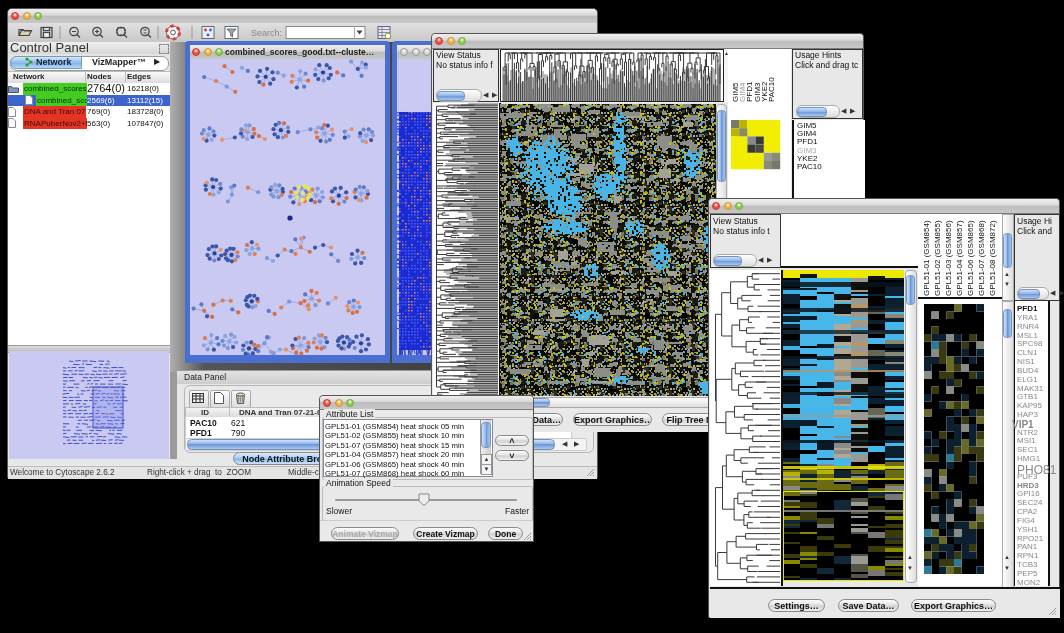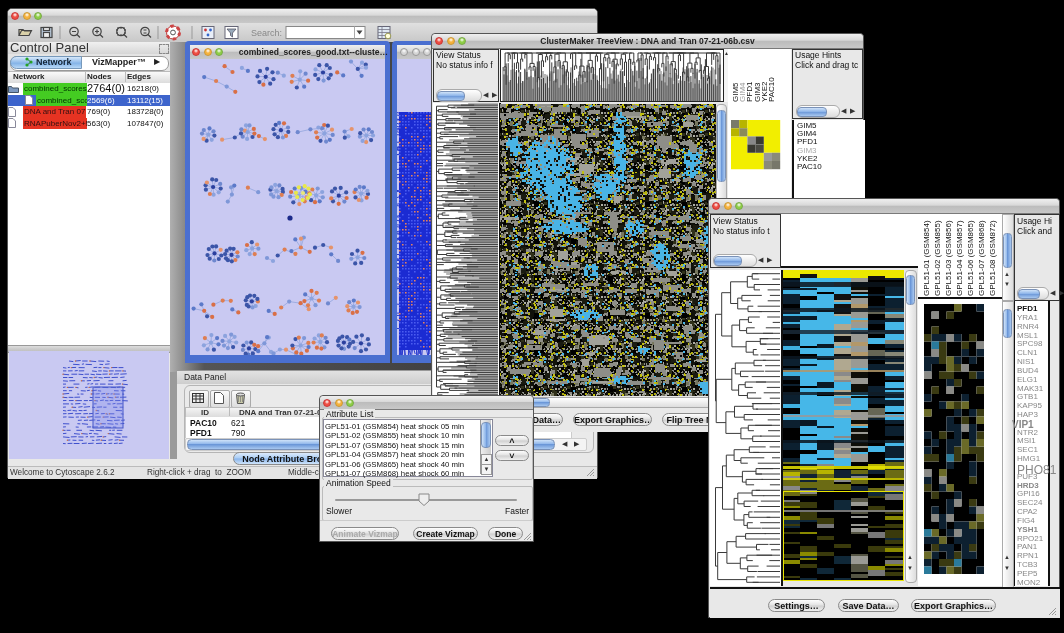--- a/index.html
+++ b/index.html
@@ -212,21 +212,21 @@
         <path fill="#4b5cf0" d="M11 53h1.6v1.6h-1.6zM17 53h1.6v1.6h-1.6zM20 53h1.6v1.6h-1.6zM23 53h1.6v1.6h-1.6zM26 53h1.6v1.6h-1.6zM29 53h1.6v1.6h-1.6zM32 53h1.6v1.6h-1.6zM35 53h1.6v1.6h-1.6zM2 56h1.6v1.6h-1.6zM5 56h1.6v1.6h-1.6zM11 56h1.6v1.6h-1.6zM14 56h1.6v1.6h-1.6zM20 56h1.6v1.6h-1.6zM23 56h1.6v1.6h-1.6zM5 59h1.6v1.6h-1.6zM11 59h1.6v1.6h-1.6zM20 59h1.6v1.6h-1.6zM23 59h1.6v1.6h-1.6zM26 59h1.6v1.6h-1.6zM35 59h1.6v1.6h-1.6zM5 62h1.6v1.6h-1.6zM8 62h1.6v1.6h-1.6zM11 62h1.6v1.6h-1.6zM17 62h1.6v1.6h-1.6zM20 62h1.6v1.6h-1.6zM23 62h1.6v1.6h-1.6zM26 62h1.6v1.6h-1.6zM29 62h1.6v1.6h-1.6zM2 65h1.6v1.6h-1.6zM5 65h1.6v1.6h-1.6zM8 65h1.6v1.6h-1.6zM11 65h1.6v1.6h-1.6zM17 65h1.6v1.6h-1.6zM20 65h1.6v1.6h-1.6zM23 65h1.6v1.6h-1.6zM35 65h1.6v1.6h-1.6zM2 68h1.6v1.6h-1.6zM14 68h1.6v1.6h-1.6zM20 68h1.6v1.6h-1.6zM23 68h1.6v1.6h-1.6zM26 68h1.6v1.6h-1.6zM8 71h1.6v1.6h-1.6zM17 71h1.6v1.6h-1.6zM23 71h1.6v1.6h-1.6zM26 71h1.6v1.6h-1.6zM29 71h1.6v1.6h-1.6zM32 71h1.6v1.6h-1.6zM35 71h1.6v1.6h-1.6zM8 74h1.6v1.6h-1.6zM11 74h1.6v1.6h-1.6zM14 74h1.6v1.6h-1.6zM17 74h1.6v1.6h-1.6zM20 74h1.6v1.6h-1.6zM26 74h1.6v1.6h-1.6zM29 74h1.6v1.6h-1.6zM35 74h1.6v1.6h-1.6zM2 77h1.6v1.6h-1.6zM17 77h1.6v1.6h-1.6zM29 77h1.6v1.6h-1.6zM32 77h1.6v1.6h-1.6zM35 77h1.6v1.6h-1.6zM8 80h1.6v1.6h-1.6zM14 80h1.6v1.6h-1.6zM20 80h1.6v1.6h-1.6zM29 80h1.6v1.6h-1.6zM35 80h1.6v1.6h-1.6zM5 83h1.6v1.6h-1.6zM8 83h1.6v1.6h-1.6zM14 83h1.6v1.6h-1.6zM17 83h1.6v1.6h-1.6zM23 83h1.6v1.6h-1.6zM26 83h1.6v1.6h-1.6zM32 83h1.6v1.6h-1.6zM2 86h1.6v1.6h-1.6zM8 86h1.6v1.6h-1.6zM11 86h1.6v1.6h-1.6zM14 86h1.6v1.6h-1.6zM17 86h1.6v1.6h-1.6zM23 86h1.6v1.6h-1.6zM29 86h1.6v1.6h-1.6zM35 86h1.6v1.6h-1.6zM2 89h1.6v1.6h-1.6zM8 89h1.6v1.6h-1.6zM17 89h1.6v1.6h-1.6zM29 89h1.6v1.6h-1.6zM32 89h1.6v1.6h-1.6zM35 89h1.6v1.6h-1.6zM2 92h1.6v1.6h-1.6zM8 92h1.6v1.6h-1.6zM11 92h1.6v1.6h-1.6zM14 92h1.6v1.6h-1.6zM20 92h1.6v1.6h-1.6zM26 92h1.6v1.6h-1.6zM29 92h1.6v1.6h-1.6zM32 92h1.6v1.6h-1.6zM35 92h1.6v1.6h-1.6zM2 95h1.6v1.6h-1.6zM8 95h1.6v1.6h-1.6zM11 95h1.6v1.6h-1.6zM14 95h1.6v1.6h-1.6zM17 95h1.6v1.6h-1.6zM23 95h1.6v1.6h-1.6zM29 95h1.6v1.6h-1.6zM35 95h1.6v1.6h-1.6zM8 98h1.6v1.6h-1.6zM14 98h1.6v1.6h-1.6zM17 98h1.6v1.6h-1.6zM20 98h1.6v1.6h-1.6zM26 98h1.6v1.6h-1.6zM32 98h1.6v1.6h-1.6zM2 101h1.6v1.6h-1.6zM5 101h1.6v1.6h-1.6zM14 101h1.6v1.6h-1.6zM23 101h1.6v1.6h-1.6zM26 101h1.6v1.6h-1.6zM32 101h1.6v1.6h-1.6zM2 104h1.6v1.6h-1.6zM23 104h1.6v1.6h-1.6zM26 104h1.6v1.6h-1.6zM29 104h1.6v1.6h-1.6zM35 104h1.6v1.6h-1.6zM2 107h1.6v1.6h-1.6zM5 107h1.6v1.6h-1.6zM11 107h1.6v1.6h-1.6zM17 107h1.6v1.6h-1.6zM20 107h1.6v1.6h-1.6zM32 107h1.6v1.6h-1.6zM8 110h1.6v1.6h-1.6zM11 110h1.6v1.6h-1.6zM20 110h1.6v1.6h-1.6zM23 110h1.6v1.6h-1.6zM32 110h1.6v1.6h-1.6zM35 110h1.6v1.6h-1.6zM2 113h1.6v1.6h-1.6zM5 113h1.6v1.6h-1.6zM8 113h1.6v1.6h-1.6zM11 113h1.6v1.6h-1.6zM20 113h1.6v1.6h-1.6zM23 113h1.6v1.6h-1.6zM26 113h1.6v1.6h-1.6zM32 113h1.6v1.6h-1.6zM35 113h1.6v1.6h-1.6zM11 116h1.6v1.6h-1.6zM17 116h1.6v1.6h-1.6zM32 116h1.6v1.6h-1.6zM35 116h1.6v1.6h-1.6zM5 119h1.6v1.6h-1.6zM8 119h1.6v1.6h-1.6zM11 119h1.6v1.6h-1.6zM14 119h1.6v1.6h-1.6zM17 119h1.6v1.6h-1.6zM32 119h1.6v1.6h-1.6zM35 119h1.6v1.6h-1.6zM5 122h1.6v1.6h-1.6zM11 122h1.6v1.6h-1.6zM14 122h1.6v1.6h-1.6zM17 122h1.6v1.6h-1.6zM20 122h1.6v1.6h-1.6zM23 122h1.6v1.6h-1.6zM26 122h1.6v1.6h-1.6zM32 122h1.6v1.6h-1.6zM8 125h1.6v1.6h-1.6zM11 125h1.6v1.6h-1.6zM14 125h1.6v1.6h-1.6zM20 125h1.6v1.6h-1.6zM23 125h1.6v1.6h-1.6zM26 125h1.6v1.6h-1.6zM29 125h1.6v1.6h-1.6zM35 125h1.6v1.6h-1.6zM5 128h1.6v1.6h-1.6zM17 128h1.6v1.6h-1.6zM29 128h1.6v1.6h-1.6zM2 131h1.6v1.6h-1.6zM8 131h1.6v1.6h-1.6zM11 131h1.6v1.6h-1.6zM26 131h1.6v1.6h-1.6zM29 131h1.6v1.6h-1.6zM8 134h1.6v1.6h-1.6zM17 134h1.6v1.6h-1.6zM23 134h1.6v1.6h-1.6zM26 134h1.6v1.6h-1.6zM29 134h1.6v1.6h-1.6zM35 134h1.6v1.6h-1.6zM5 137h1.6v1.6h-1.6zM26 137h1.6v1.6h-1.6zM32 137h1.6v1.6h-1.6zM2 140h1.6v1.6h-1.6zM8 140h1.6v1.6h-1.6zM14 140h1.6v1.6h-1.6zM17 140h1.6v1.6h-1.6zM29 140h1.6v1.6h-1.6zM2 143h1.6v1.6h-1.6zM5 143h1.6v1.6h-1.6zM17 143h1.6v1.6h-1.6zM20 143h1.6v1.6h-1.6zM26 143h1.6v1.6h-1.6zM29 143h1.6v1.6h-1.6zM8 146h1.6v1.6h-1.6zM26 146h1.6v1.6h-1.6zM29 146h1.6v1.6h-1.6zM32 146h1.6v1.6h-1.6zM35 146h1.6v1.6h-1.6zM2 149h1.6v1.6h-1.6zM11 149h1.6v1.6h-1.6zM14 149h1.6v1.6h-1.6zM17 149h1.6v1.6h-1.6zM23 149h1.6v1.6h-1.6zM26 149h1.6v1.6h-1.6zM32 149h1.6v1.6h-1.6zM35 149h1.6v1.6h-1.6zM14 152h1.6v1.6h-1.6zM26 152h1.6v1.6h-1.6zM29 152h1.6v1.6h-1.6zM35 152h1.6v1.6h-1.6zM5 155h1.6v1.6h-1.6zM11 155h1.6v1.6h-1.6zM14 155h1.6v1.6h-1.6zM17 155h1.6v1.6h-1.6zM20 155h1.6v1.6h-1.6zM26 155h1.6v1.6h-1.6zM32 155h1.6v1.6h-1.6zM2 158h1.6v1.6h-1.6zM11 158h1.6v1.6h-1.6zM23 158h1.6v1.6h-1.6zM11 161h1.6v1.6h-1.6zM14 161h1.6v1.6h-1.6zM17 161h1.6v1.6h-1.6zM20 161h1.6v1.6h-1.6zM2 164h1.6v1.6h-1.6zM11 164h1.6v1.6h-1.6zM14 164h1.6v1.6h-1.6zM17 164h1.6v1.6h-1.6zM20 164h1.6v1.6h-1.6zM23 164h1.6v1.6h-1.6zM26 164h1.6v1.6h-1.6zM29 164h1.6v1.6h-1.6zM32 164h1.6v1.6h-1.6zM35 164h1.6v1.6h-1.6zM14 167h1.6v1.6h-1.6zM17 167h1.6v1.6h-1.6zM23 167h1.6v1.6h-1.6zM29 167h1.6v1.6h-1.6zM35 167h1.6v1.6h-1.6zM2 170h1.6v1.6h-1.6zM11 170h1.6v1.6h-1.6zM29 170h1.6v1.6h-1.6zM5 173h1.6v1.6h-1.6zM8 173h1.6v1.6h-1.6zM17 173h1.6v1.6h-1.6zM20 173h1.6v1.6h-1.6zM23 173h1.6v1.6h-1.6zM29 173h1.6v1.6h-1.6zM32 173h1.6v1.6h-1.6zM35 173h1.6v1.6h-1.6zM2 176h1.6v1.6h-1.6zM5 176h1.6v1.6h-1.6zM11 176h1.6v1.6h-1.6zM14 176h1.6v1.6h-1.6zM20 176h1.6v1.6h-1.6zM29 176h1.6v1.6h-1.6zM14 179h1.6v1.6h-1.6zM17 179h1.6v1.6h-1.6zM35 179h1.6v1.6h-1.6zM5 182h1.6v1.6h-1.6zM8 182h1.6v1.6h-1.6zM20 182h1.6v1.6h-1.6zM23 182h1.6v1.6h-1.6zM32 182h1.6v1.6h-1.6zM35 182h1.6v1.6h-1.6zM8 185h1.6v1.6h-1.6zM23 185h1.6v1.6h-1.6zM26 185h1.6v1.6h-1.6zM29 185h1.6v1.6h-1.6zM35 185h1.6v1.6h-1.6zM5 188h1.6v1.6h-1.6zM8 188h1.6v1.6h-1.6zM11 188h1.6v1.6h-1.6zM14 188h1.6v1.6h-1.6zM17 188h1.6v1.6h-1.6zM26 188h1.6v1.6h-1.6zM32 188h1.6v1.6h-1.6zM35 188h1.6v1.6h-1.6zM5 191h1.6v1.6h-1.6zM8 191h1.6v1.6h-1.6zM11 191h1.6v1.6h-1.6zM14 191h1.6v1.6h-1.6zM17 191h1.6v1.6h-1.6zM23 191h1.6v1.6h-1.6zM26 191h1.6v1.6h-1.6zM29 191h1.6v1.6h-1.6zM35 191h1.6v1.6h-1.6zM2 194h1.6v1.6h-1.6zM8 194h1.6v1.6h-1.6zM11 194h1.6v1.6h-1.6zM14 194h1.6v1.6h-1.6zM17 194h1.6v1.6h-1.6zM23 194h1.6v1.6h-1.6zM29 194h1.6v1.6h-1.6zM35 194h1.6v1.6h-1.6zM2 197h1.6v1.6h-1.6zM5 197h1.6v1.6h-1.6zM8 197h1.6v1.6h-1.6zM11 197h1.6v1.6h-1.6zM14 197h1.6v1.6h-1.6zM17 197h1.6v1.6h-1.6zM23 197h1.6v1.6h-1.6zM26 197h1.6v1.6h-1.6zM29 197h1.6v1.6h-1.6zM35 197h1.6v1.6h-1.6zM2 200h1.6v1.6h-1.6zM8 200h1.6v1.6h-1.6zM11 200h1.6v1.6h-1.6zM20 200h1.6v1.6h-1.6zM23 200h1.6v1.6h-1.6zM26 200h1.6v1.6h-1.6zM32 200h1.6v1.6h-1.6zM5 203h1.6v1.6h-1.6zM20 203h1.6v1.6h-1.6zM23 203h1.6v1.6h-1.6zM35 203h1.6v1.6h-1.6zM8 206h1.6v1.6h-1.6zM14 206h1.6v1.6h-1.6zM17 206h1.6v1.6h-1.6zM23 206h1.6v1.6h-1.6zM29 206h1.6v1.6h-1.6zM5 209h1.6v1.6h-1.6zM8 209h1.6v1.6h-1.6zM11 209h1.6v1.6h-1.6zM14 209h1.6v1.6h-1.6zM17 209h1.6v1.6h-1.6zM20 209h1.6v1.6h-1.6zM23 209h1.6v1.6h-1.6zM29 209h1.6v1.6h-1.6zM32 209h1.6v1.6h-1.6zM35 209h1.6v1.6h-1.6zM2 212h1.6v1.6h-1.6zM11 212h1.6v1.6h-1.6zM17 212h1.6v1.6h-1.6zM23 212h1.6v1.6h-1.6zM32 212h1.6v1.6h-1.6zM35 212h1.6v1.6h-1.6zM2 215h1.6v1.6h-1.6zM11 215h1.6v1.6h-1.6zM26 215h1.6v1.6h-1.6zM32 215h1.6v1.6h-1.6zM35 215h1.6v1.6h-1.6zM2 218h1.6v1.6h-1.6zM5 218h1.6v1.6h-1.6zM8 218h1.6v1.6h-1.6zM11 218h1.6v1.6h-1.6zM14 218h1.6v1.6h-1.6zM29 218h1.6v1.6h-1.6zM5 221h1.6v1.6h-1.6zM8 221h1.6v1.6h-1.6zM11 221h1.6v1.6h-1.6zM14 221h1.6v1.6h-1.6zM26 221h1.6v1.6h-1.6zM5 224h1.6v1.6h-1.6zM11 224h1.6v1.6h-1.6zM17 224h1.6v1.6h-1.6zM26 224h1.6v1.6h-1.6zM29 224h1.6v1.6h-1.6zM32 224h1.6v1.6h-1.6zM5 227h1.6v1.6h-1.6zM8 227h1.6v1.6h-1.6zM14 227h1.6v1.6h-1.6zM17 227h1.6v1.6h-1.6zM20 227h1.6v1.6h-1.6zM23 227h1.6v1.6h-1.6zM29 227h1.6v1.6h-1.6zM32 227h1.6v1.6h-1.6zM5 230h1.6v1.6h-1.6zM8 230h1.6v1.6h-1.6zM11 230h1.6v1.6h-1.6zM14 230h1.6v1.6h-1.6zM17 230h1.6v1.6h-1.6zM23 230h1.6v1.6h-1.6zM29 230h1.6v1.6h-1.6zM35 230h1.6v1.6h-1.6zM5 233h1.6v1.6h-1.6zM11 233h1.6v1.6h-1.6zM20 233h1.6v1.6h-1.6zM26 233h1.6v1.6h-1.6zM29 233h1.6v1.6h-1.6zM32 233h1.6v1.6h-1.6zM2 236h1.6v1.6h-1.6zM8 236h1.6v1.6h-1.6zM11 236h1.6v1.6h-1.6zM17 236h1.6v1.6h-1.6zM20 236h1.6v1.6h-1.6zM29 236h1.6v1.6h-1.6zM5 239h1.6v1.6h-1.6zM8 239h1.6v1.6h-1.6zM20 239h1.6v1.6h-1.6zM23 239h1.6v1.6h-1.6zM26 239h1.6v1.6h-1.6zM29 239h1.6v1.6h-1.6zM32 239h1.6v1.6h-1.6zM2 242h1.6v1.6h-1.6zM5 242h1.6v1.6h-1.6zM8 242h1.6v1.6h-1.6zM17 242h1.6v1.6h-1.6zM35 242h1.6v1.6h-1.6zM2 245h1.6v1.6h-1.6zM5 245h1.6v1.6h-1.6zM8 245h1.6v1.6h-1.6zM17 245h1.6v1.6h-1.6zM23 245h1.6v1.6h-1.6zM26 245h1.6v1.6h-1.6zM29 245h1.6v1.6h-1.6zM32 245h1.6v1.6h-1.6zM2 248h1.6v1.6h-1.6zM14 248h1.6v1.6h-1.6zM20 248h1.6v1.6h-1.6zM23 248h1.6v1.6h-1.6zM32 248h1.6v1.6h-1.6zM8 251h1.6v1.6h-1.6zM20 251h1.6v1.6h-1.6zM29 251h1.6v1.6h-1.6zM35 251h1.6v1.6h-1.6zM5 254h1.6v1.6h-1.6zM11 254h1.6v1.6h-1.6zM20 254h1.6v1.6h-1.6zM26 254h1.6v1.6h-1.6zM29 254h1.6v1.6h-1.6zM32 254h1.6v1.6h-1.6zM2 257h1.6v1.6h-1.6zM5 257h1.6v1.6h-1.6zM11 257h1.6v1.6h-1.6zM14 257h1.6v1.6h-1.6zM17 257h1.6v1.6h-1.6zM29 257h1.6v1.6h-1.6zM32 257h1.6v1.6h-1.6zM35 257h1.6v1.6h-1.6zM5 260h1.6v1.6h-1.6zM8 260h1.6v1.6h-1.6zM11 260h1.6v1.6h-1.6zM14 260h1.6v1.6h-1.6zM17 260h1.6v1.6h-1.6zM20 260h1.6v1.6h-1.6zM23 260h1.6v1.6h-1.6zM26 260h1.6v1.6h-1.6zM29 260h1.6v1.6h-1.6zM32 260h1.6v1.6h-1.6zM35 260h1.6v1.6h-1.6zM2 263h1.6v1.6h-1.6zM5 263h1.6v1.6h-1.6zM8 263h1.6v1.6h-1.6zM14 263h1.6v1.6h-1.6zM17 263h1.6v1.6h-1.6zM20 263h1.6v1.6h-1.6zM29 263h1.6v1.6h-1.6zM8 266h1.6v1.6h-1.6zM11 266h1.6v1.6h-1.6zM17 266h1.6v1.6h-1.6zM23 266h1.6v1.6h-1.6zM32 266h1.6v1.6h-1.6zM2 269h1.6v1.6h-1.6zM5 269h1.6v1.6h-1.6zM8 269h1.6v1.6h-1.6zM14 269h1.6v1.6h-1.6zM17 269h1.6v1.6h-1.6zM20 269h1.6v1.6h-1.6zM23 269h1.6v1.6h-1.6zM26 269h1.6v1.6h-1.6zM29 269h1.6v1.6h-1.6zM32 269h1.6v1.6h-1.6zM35 269h1.6v1.6h-1.6zM2 272h1.6v1.6h-1.6zM5 272h1.6v1.6h-1.6zM8 272h1.6v1.6h-1.6zM11 272h1.6v1.6h-1.6zM14 272h1.6v1.6h-1.6zM17 272h1.6v1.6h-1.6zM20 272h1.6v1.6h-1.6zM29 272h1.6v1.6h-1.6zM2 275h1.6v1.6h-1.6zM5 275h1.6v1.6h-1.6zM8 275h1.6v1.6h-1.6zM11 275h1.6v1.6h-1.6zM14 275h1.6v1.6h-1.6zM17 275h1.6v1.6h-1.6zM20 275h1.6v1.6h-1.6zM29 275h1.6v1.6h-1.6zM35 275h1.6v1.6h-1.6zM5 278h1.6v1.6h-1.6zM11 278h1.6v1.6h-1.6zM17 278h1.6v1.6h-1.6zM20 278h1.6v1.6h-1.6zM23 278h1.6v1.6h-1.6zM32 278h1.6v1.6h-1.6zM35 278h1.6v1.6h-1.6zM2 281h1.6v1.6h-1.6zM5 281h1.6v1.6h-1.6zM8 281h1.6v1.6h-1.6zM11 281h1.6v1.6h-1.6zM14 281h1.6v1.6h-1.6zM17 281h1.6v1.6h-1.6zM29 281h1.6v1.6h-1.6zM32 281h1.6v1.6h-1.6zM35 281h1.6v1.6h-1.6zM2 284h1.6v1.6h-1.6zM5 284h1.6v1.6h-1.6zM8 284h1.6v1.6h-1.6zM14 284h1.6v1.6h-1.6zM17 284h1.6v1.6h-1.6zM20 284h1.6v1.6h-1.6zM26 284h1.6v1.6h-1.6zM29 284h1.6v1.6h-1.6zM35 284h1.6v1.6h-1.6zM2 287h1.6v1.6h-1.6zM8 287h1.6v1.6h-1.6zM23 287h1.6v1.6h-1.6zM29 287h1.6v1.6h-1.6zM35 287h1.6v1.6h-1.6z"></path>
         <path fill="#e8825c" d="M14 53h1.6v1.6h-1.6zM8 56h1.6v1.6h-1.6zM29 56h1.6v1.6h-1.6zM32 56h1.6v1.6h-1.6zM35 56h1.6v1.6h-1.6zM14 59h1.6v1.6h-1.6zM17 59h1.6v1.6h-1.6zM29 59h1.6v1.6h-1.6zM32 59h1.6v1.6h-1.6zM2 62h1.6v1.6h-1.6zM32 62h1.6v1.6h-1.6zM29 65h1.6v1.6h-1.6zM8 68h1.6v1.6h-1.6zM32 68h1.6v1.6h-1.6zM14 77h1.6v1.6h-1.6zM20 77h1.6v1.6h-1.6zM26 77h1.6v1.6h-1.6zM5 80h1.6v1.6h-1.6zM17 80h1.6v1.6h-1.6zM23 80h1.6v1.6h-1.6zM2 83h1.6v1.6h-1.6zM11 83h1.6v1.6h-1.6zM20 83h1.6v1.6h-1.6zM5 86h1.6v1.6h-1.6zM20 86h1.6v1.6h-1.6zM26 86h1.6v1.6h-1.6zM32 86h1.6v1.6h-1.6zM23 89h1.6v1.6h-1.6zM26 89h1.6v1.6h-1.6zM23 92h1.6v1.6h-1.6zM20 95h1.6v1.6h-1.6zM5 98h1.6v1.6h-1.6zM35 98h1.6v1.6h-1.6zM11 101h1.6v1.6h-1.6zM29 101h1.6v1.6h-1.6zM5 104h1.6v1.6h-1.6zM8 104h1.6v1.6h-1.6zM17 104h1.6v1.6h-1.6zM20 104h1.6v1.6h-1.6zM8 107h1.6v1.6h-1.6zM23 107h1.6v1.6h-1.6zM17 113h1.6v1.6h-1.6zM29 113h1.6v1.6h-1.6zM5 116h1.6v1.6h-1.6zM14 116h1.6v1.6h-1.6zM20 116h1.6v1.6h-1.6zM29 116h1.6v1.6h-1.6zM26 119h1.6v1.6h-1.6zM29 119h1.6v1.6h-1.6zM2 122h1.6v1.6h-1.6zM8 122h1.6v1.6h-1.6zM29 122h1.6v1.6h-1.6zM35 122h1.6v1.6h-1.6zM5 125h1.6v1.6h-1.6zM11 128h1.6v1.6h-1.6zM20 128h1.6v1.6h-1.6zM26 128h1.6v1.6h-1.6zM17 131h1.6v1.6h-1.6zM23 131h1.6v1.6h-1.6zM32 131h1.6v1.6h-1.6zM2 134h1.6v1.6h-1.6zM32 134h1.6v1.6h-1.6zM14 137h1.6v1.6h-1.6zM17 137h1.6v1.6h-1.6zM23 137h1.6v1.6h-1.6zM35 137h1.6v1.6h-1.6zM20 140h1.6v1.6h-1.6zM23 140h1.6v1.6h-1.6zM8 143h1.6v1.6h-1.6zM14 143h1.6v1.6h-1.6zM32 143h1.6v1.6h-1.6zM11 146h1.6v1.6h-1.6zM17 146h1.6v1.6h-1.6zM29 149h1.6v1.6h-1.6zM2 152h1.6v1.6h-1.6zM17 152h1.6v1.6h-1.6zM20 152h1.6v1.6h-1.6zM29 155h1.6v1.6h-1.6zM20 158h1.6v1.6h-1.6zM32 158h1.6v1.6h-1.6zM5 161h1.6v1.6h-1.6zM26 161h1.6v1.6h-1.6zM29 161h1.6v1.6h-1.6zM32 161h1.6v1.6h-1.6zM8 164h1.6v1.6h-1.6zM8 167h1.6v1.6h-1.6zM20 167h1.6v1.6h-1.6zM5 170h1.6v1.6h-1.6zM8 170h1.6v1.6h-1.6zM20 170h1.6v1.6h-1.6zM11 173h1.6v1.6h-1.6zM17 176h1.6v1.6h-1.6zM23 176h1.6v1.6h-1.6zM35 176h1.6v1.6h-1.6zM2 182h1.6v1.6h-1.6zM29 182h1.6v1.6h-1.6zM5 185h1.6v1.6h-1.6zM14 185h1.6v1.6h-1.6zM32 185h1.6v1.6h-1.6zM2 191h1.6v1.6h-1.6zM20 194h1.6v1.6h-1.6zM5 200h1.6v1.6h-1.6zM14 200h1.6v1.6h-1.6zM29 200h1.6v1.6h-1.6zM8 203h1.6v1.6h-1.6zM32 203h1.6v1.6h-1.6zM5 206h1.6v1.6h-1.6zM32 206h1.6v1.6h-1.6zM35 206h1.6v1.6h-1.6zM26 209h1.6v1.6h-1.6zM20 218h1.6v1.6h-1.6zM23 218h1.6v1.6h-1.6zM26 218h1.6v1.6h-1.6zM17 221h1.6v1.6h-1.6zM2 224h1.6v1.6h-1.6zM14 224h1.6v1.6h-1.6zM23 224h1.6v1.6h-1.6zM11 227h1.6v1.6h-1.6zM26 227h1.6v1.6h-1.6zM35 227h1.6v1.6h-1.6zM26 230h1.6v1.6h-1.6zM32 230h1.6v1.6h-1.6zM2 233h1.6v1.6h-1.6zM8 233h1.6v1.6h-1.6zM17 233h1.6v1.6h-1.6zM35 233h1.6v1.6h-1.6zM14 236h1.6v1.6h-1.6zM35 236h1.6v1.6h-1.6zM11 239h1.6v1.6h-1.6zM17 239h1.6v1.6h-1.6zM11 242h1.6v1.6h-1.6zM14 242h1.6v1.6h-1.6zM32 242h1.6v1.6h-1.6zM11 245h1.6v1.6h-1.6zM14 245h1.6v1.6h-1.6zM11 248h1.6v1.6h-1.6zM29 248h1.6v1.6h-1.6zM11 251h1.6v1.6h-1.6zM14 251h1.6v1.6h-1.6zM32 251h1.6v1.6h-1.6zM2 254h1.6v1.6h-1.6zM23 254h1.6v1.6h-1.6zM35 254h1.6v1.6h-1.6zM8 257h1.6v1.6h-1.6zM23 257h1.6v1.6h-1.6zM26 257h1.6v1.6h-1.6zM2 260h1.6v1.6h-1.6zM26 263h1.6v1.6h-1.6zM35 263h1.6v1.6h-1.6zM29 266h1.6v1.6h-1.6zM32 272h1.6v1.6h-1.6zM35 272h1.6v1.6h-1.6zM23 281h1.6v1.6h-1.6zM26 287h1.6v1.6h-1.6zM32 287h1.6v1.6h-1.6z"></path>
         <path stroke="#2d3ed0" stroke-width="1" fill="none" d="M2 256.4l-4.2 0.2M2 69.2l-3.2 1.2M2 137.9l-4.5 1.5M2 224.9l-3.6 0.1M2 168.0l-5.4 -0.7M2 118.6l-6.8 0.3M2 184.1l-5.8 0.8M2 95.6l-6.1 -0.1M2 88.8l-4.3 1.5M2 254.1l-6.6 0.0M2 204.4l-4.6 0.7M2 180.5l-4.4 1.4M2 172.2l-3.2 0.9M2 75.8l-4.1 -0.1M2 103.4l-4.8 -0.2M2 179.2l-5.6 0.6M2 65.0l-3.9 -1.2M2 132.2l-4.8 1.1M2 56.4l-6.2 -1.0M2 229.3l-6.4 1.5M2 190.0l-3.2 -0.6M2 156.7l-5.7 1.4M2 261.6l-3.3 -1.1M2 208.1l-3.8 0.3M2 174.2l-5.2 -0.5M2 269.6l-4.2 -0.4M2 91.5l-4.2 -1.1M2 205.2l-3.1 -0.8M2 245.3l-6.4 -0.5M2 227.9l-6.2 0.5M2 200.8l-6.0 -0.5M2 131.8l-4.0 -0.8M2 175.2l-5.2 -0.9M2 73.3l-3.1 -0.9M2 90.2l-5.5 0.9M2 180.2l-5.6 -0.2M2 70.7l-6.0 0.8M2 88.1l-4.2 0.5M2 221.0l-3.7 -0.3M2 144.8l-5.2 1.0M2 87.8l-4.5 1.3M2 95.2l-3.7 0.9M2 201.5l-4.9 -0.1M2 67.8l-5.6 -0.7M2 158.0l-6.7 -0.0M2 146.9l-4.4 -0.6M2 200.1l-5.9 -1.2M2 54.0l-4.6 -1.0M2 195.5l-3.6 0.0M2 166.0l-6.9 -0.5M2 115.4l-4.4 0.5M2 110.2l-4.0 0.6M2 179.0l-3.3 1.0M2 83.2l-4.2 0.1M2 161.7l-6.1 -1.1M2 208.8l-3.7 -1.2M2 219.3l-6.1 -1.2M2 60.9l-3.8 0.2M2 60.5l-6.8 -1.4M2 229.6l-6.2 -0.3M32.2 291l-1.0 6.1M23.3 291l1.1 6.2M31.1 291l1.1 4.0M3.2 291l-1.0 6.0M21.2 291l-0.0 4.9M2.9 291l1.3 5.3M23.7 291l-0.0 6.5M19.5 291l0.1 6.2M7.5 291l1.0 5.5M14.3 291l-1.1 5.1M12.9 291l-1.5 6.3M29.7 291l1.2 6.1M17.0 291l1.2 4.0M11.5 291l-0.1 5.7M5.7 291l-1.3 6.7M2.5 291l0.7 4.9M37.5 291l1.1 4.9M22.2 291l0.6 4.0M2.7 291l1.5 5.2M31.6 291l0.1 3.3M5.8 291l-0.8 6.9M32.2 291l-0.6 4.8M37.8 291l0.0 4.3M21.6 291l-1.0 5.3M4.7 291l0.1 3.4M3.5 291l0.8 5.0M7.9 291l-0.3 6.6M15.4 291l-0.7 4.9M35.1 291l0.3 4.9M25.2 291l-0.4 6.7"></path>
       </svg>
     </div>
     <div style="position:absolute;left:185px;top:41px;width:205px;height:322px;background:#4a6fd0;border-radius:4px 4px 0 0">
       <div style="position:absolute;left:5px;top:4px;width:195px;height:14px;background:linear-gradient(180deg,#efefef 0%,#d8d8d8 45%,#bcbcbc 50%,#c8c8c8 100%);border-bottom:1px solid #888"></div>
       <div style="position:absolute;left:7.0px;top:7px;width:8px;height:8px;border-radius:50%;background:radial-gradient(circle at 50% 30%,#fff 0%,#ee4f43 45%,#ee4f43 100%);border:0.5px solid #c33;box-sizing:border-box"></div>
       <div style="position:absolute;left:18.5px;top:7px;width:8px;height:8px;border-radius:50%;background:radial-gradient(circle at 50% 30%,#fff 0%,#f6b23c 45%,#f6b23c 100%);border:0.5px solid #c93;box-sizing:border-box"></div>
       <div style="position:absolute;left:30.0px;top:7px;width:8px;height:8px;border-radius:50%;background:radial-gradient(circle at 50% 30%,#fff 0%,#8ece46 45%,#8ece46 100%);border:0.5px solid #7a4;box-sizing:border-box"></div>
-      <div style="position:absolute;left:48px;top:4px;width:155px;height:14px;font-size:8.5px;font-weight:bold;color:#222;line-height:14px;text-align:right;white-space:nowrap;overflow:hidden">combined_scores_good.txt--cluste…</div>
+      <div style="position:absolute;left:40px;top:4px;width:155px;height:14px;font-size:8.5px;font-weight:bold;color:#222;line-height:14px;text-align:left;white-space:nowrap;overflow:hidden">combined_scores_good.txt--cluste…</div>
       <div style="position:absolute;left:5px;top:18px;width:195px;height:296px;background:#c9c9f2"></div>
       <svg width="195" height="296" style="position:absolute;left:5px;top:18px">
         <path stroke="#93a6dd" stroke-width="0.8" fill="none" d="M14.2 18.1L26.1 22.0M26.1 22.0L36.7 27.6M36.7 27.6L45.3 32.8M34.6 7.2L42.5 13.0M51.85593752164877 8.942743857584645L57.85593752164877 11.942743857584645M75.7 17.8L83.5 20.2M75.7 17.8L80.2 24.7M75.7 17.8L73.4 25.7M75.7 17.8L69.4 23.1M75.7 17.8L67.5 17.4M75.7 17.8L70.0 11.9M75.7 17.8L77.1 9.8M75.7 17.8L82.5 13.3M87.83200407067642 13.730432612820545L93.83200407067642 16.730432612820543M109.8 20.7L118.1 21.7M109.8 20.7L114.2 27.7M109.8 20.7L106.8 28.5M109.8 20.7L101.7 22.8M109.8 20.7L102.4 16.8M109.8 20.7L110.2 12.3M109.8 20.7L115.6 14.7M133.0 13.5L140.8 15.8M133.0 13.5L138.7 19.3M133.0 13.5L133.6 21.6M133.0 13.5L128.3 20.1M133.0 13.5L125.2 15.9M133.0 13.5L125.5 10.4M133.0 13.5L129.3 6.2M133.0 13.5L136.7 6.2M133.0 13.5L139.8 9.0M147.17138719831053 13.379311420869307L153.17138719831053 16.379311420869307M167.8 9.9L161.0 2.6M167.8 9.9L171.6 16.8M167.8 9.9L172.0 3.7M167.8 9.9L175.8 5.6M167.8 9.9L176.0 8.7M18.2 75.6L24.4 76.6M18.2 75.6L21.7 80.8M18.2 75.6L16.6 81.7M18.2 75.6L13.6 79.9M18.2 75.6L12.0 74.6M18.2 75.6L13.8 71.1M18.2 75.6L19.5 69.4M18.2 75.6L23.5 72.3M32.1 80.7L44.8 78.5M44.8 78.5L54.9 71.6M57.7 73.0L64.4 74.6M57.7 73.0L62.5 78.0M57.7 73.0L57.1 79.9M57.7 73.0L52.7 77.7M57.7 73.0L51.0 74.4M57.7 73.0L51.4 70.3M57.7 73.0L56.0 66.4M57.7 73.0L59.5 66.4M57.7 73.0L63.8 69.9M68.90224958518384 77.13183420323114L74.90224958518384 80.13183420323114M90.9 71.2L98.3 72.9M90.9 71.2L96.0 76.9M90.9 71.2L92.9 78.5M90.9 71.2L87.9 78.2M90.9 71.2L84.6 75.3M90.9 71.2L83.5 70.2M90.9 71.2L85.7 65.8M90.9 71.2L89.1 63.9M90.9 71.2L94.0 64.3M90.9 71.2L98.0 68.5M107.7 73.2L120.4 70.3M120.4 70.3L132.1 69.2M134.4 74.4L142.7 75.9M134.4 74.4L139.8 80.8M134.4 74.4L136.1 82.6M134.4 74.4L130.5 81.8M134.4 74.4L127.2 78.6M134.4 74.4L126.1 73.3M134.4 74.4L128.4 68.5M134.4 74.4L134.2 66.0M134.4 74.4L137.9 66.7M134.4 74.4L142.0 70.7M154.6 72.5L161.7 70.0M154.6 72.5L158.4 77.3M154.6 72.5L154.8 78.7M176.4 76.5L183.0 76.5M176.4 76.5L181.1 81.1M176.4 76.5L176.1 83.1M176.4 76.5L172.6 81.9M176.4 76.5L169.9 77.7M176.4 76.5L170.2 74.2M176.4 76.5L173.6 70.5M176.4 76.5L178.7 70.3M176.4 76.5L182.0 73.0M23.1 128.0L30.7 129.6M23.1 128.0L28.7 133.3M23.1 128.0L23.6 135.7M23.1 128.0L19.9 135.0M23.1 128.0L15.9 130.7M23.1 128.0L15.6 126.3M23.1 128.0L16.9 123.5M23.1 128.0L22.2 120.4M23.1 128.0L26.2 121.0M23.1 128.0L30.2 124.9M41.9 135.6L41.1 128.3M41.9 135.6L44.3 126.6M41.9 135.6L37.8 142.6M57.9 128.7L68.2 133.2M86.6 132.1L92.9 132.9M86.6 132.1L91.7 135.9M86.6 132.1L88.5 138.2M86.6 132.1L83.5 137.7M86.6 132.1L81.1 135.4M86.6 132.1L80.4 130.7M86.6 132.1L81.4 128.3M86.6 132.1L85.2 125.9M86.6 132.1L89.4 126.4M86.6 132.1L92.6 129.9M108.5 136.8L116.6 138.4M108.5 136.8L114.7 142.3M108.5 136.8L109.3 145.1M108.5 136.8L103.3 143.3M108.5 136.8L100.2 137.7M108.5 136.8L101.1 133.0M108.5 136.8L104.7 129.5M108.5 136.8L111.5 129.1M108.5 136.8L115.6 132.7M126.1 136.3L132.8 138.3M126.1 136.3L129.7 142.3M126.1 136.3L125.0 143.2M126.1 136.3L121.1 141.2M126.1 136.3L119.4 134.4M126.1 136.3L122.3 130.5M126.1 136.3L127.7 129.5M126.1 136.3L132.2 133.0M148.8 136.7L156.6 139.0M148.8 136.7L154.4 142.6M148.8 136.7L148.7 144.8M148.8 136.7L143.0 142.3M148.8 136.7L141.2 139.4M148.8 136.7L142.0 132.4M148.8 136.7L145.0 129.6M148.8 136.7L150.7 128.9M148.8 136.7L156.2 133.4M171.2 134.6L178.0 135.0M171.2 134.6L176.6 138.7M171.2 134.6L171.5 141.4M171.2 134.6L168.8 141.0M171.2 134.6L165.5 138.4M171.2 134.6L164.5 133.1M171.2 134.6L165.7 130.5M171.2 134.6L169.7 127.9M171.2 134.6L173.9 128.3M171.2 134.6L177.4 131.8M24.5 194.4L31.3 196.5M24.5 194.4L28.8 200.0M24.5 194.4L24.3 201.5M24.5 194.4L19.7 199.7M24.5 194.4L17.5 196.1M24.5 194.4L18.8 190.1M24.5 194.4L22.4 187.5M24.5 194.4L26.1 187.4M24.5 194.4L30.7 190.8M41.5 195.9L47.7 197.5M41.5 195.9L45.4 201.0M41.5 195.9L41.8 202.3M41.5 195.9L37.9 201.2M41.5 195.9L36.0 199.3M41.5 195.9L35.1 195.1M41.5 195.9L36.6 191.7M41.5 195.9L40.1 189.6M41.5 195.9L43.6 189.8M41.5 195.9L47.4 193.3M62.2 189.4L68.4 189.7M62.2 189.4L64.7 195.1M62.2 189.4L59.7 195.1M62.2 189.4L56.3 191.2M62.2 189.4L57.0 186.0M62.2 189.4L61.8 183.2M62.2 189.4L67.1 185.5M77.03735315481164 198.9955511773797L83.03735315481164 201.9955511773797M87.7 196.5L94.6 190.6M94.6 190.6L105.4 194.8M110.9 188.5L113.8 178.5M110.9 188.5L119.7 192.8M110.9 188.5L111.0 179.7M110.9 188.5L105.3 180.4M110.9 188.5L101.4 192.1M125.0 188.7L133.2 186.0M133.2 186.0L141.0 188.5M141.2 195.3L148.1 201.9M167.7 198.3L174.3 199.0M167.7 198.3L171.2 203.9M167.7 198.3L165.2 204.4M167.7 198.3L161.3 199.8M167.7 198.3L162.0 195.0M167.7 198.3L167.5 191.7M167.7 198.3L172.5 193.8M14.2 251.8L17.1 257.3M14.2 251.8L3.6 249.6M14.2 251.8L22.2 257.9M14.2 251.8L11.4 245.3M23.4 245.7L32.7 241.6M32.7 241.6L40.8 241.8M42.345321070490904 250.3992398511908L48.345321070490904 253.3992398511908M61.8 242.3L67.9 242.5M61.8 242.3L65.7 247.0M61.8 242.3L62.5 248.4M61.8 242.3L58.6 247.5M61.8 242.3L56.8 245.9M61.8 242.3L55.8 241.3M61.8 242.3L57.3 238.2M61.8 242.3L60.0 236.5M61.8 242.3L64.3 236.8M61.8 242.3L67.4 239.9M78.66624722649527 251.9344372830293L84.66624722649527 254.9344372830293M91.2 248.5L99.2 242.6M99.2 242.6L110.6 244.2M110.6 244.2L118.8 250.2M121.6 239.5L129.0 241.6M121.6 239.5L125.5 246.2M121.6 239.5L118.0 246.3M121.6 239.5L114.4 242.1M121.6 239.5L115.2 235.4M121.6 239.5L121.5 231.9M121.6 239.5L126.7 233.8M138.0 244.4L145.8 238.8M163.5 247.7L169.6 248.1M163.5 247.7L167.0 252.8M163.5 247.7L162.7 253.9M163.5 247.7L158.5 251.4M163.5 247.7L157.3 247.2M163.5 247.7L159.2 243.2M163.5 247.7L163.8 241.5M163.5 247.7L168.0 243.5M21.0 283.7L28.5 285.3M21.0 283.7L23.9 290.7M21.0 283.7L17.6 290.4M21.0 283.7L13.9 286.3M21.0 283.7L14.9 279.1M21.0 283.7L21.4 276.1M21.0 283.7L27.1 279.1M39.4 282.3L46.2 283.5M39.4 282.3L43.1 288.1M39.4 282.3L37.9 289.1M39.4 282.3L34.0 286.6M39.4 282.3L32.5 281.9M39.4 282.3L35.1 276.9M39.4 282.3L41.2 275.6M39.4 282.3L44.6 277.8M59.0 289.4L65.3 290.1M59.0 289.4L62.8 294.4M59.0 289.4L58.3 295.7M59.0 289.4L55.7 294.7M59.0 289.4L52.9 290.9M59.0 289.4L53.4 286.5M59.0 289.4L56.7 283.5M59.0 289.4L61.2 283.4M59.0 289.4L64.3 285.8M74.4 284.3L81.0 292.9M74.4 284.3L68.1 287.2M74.4 284.3L78.8 278.6M74.4 284.3L68.2 292.2M74.4 284.3L77.1 278.2M83.5 294.4L89.9 290.5M89.9 290.5L96.0 290.7M96.0 290.7L106.2 295.5M110.6 286.5L118.6 288.1M110.6 286.5L116.9 291.7M110.6 286.5L111.3 294.6M110.6 286.5L106.3 293.4M110.6 286.5L102.9 289.3M110.6 286.5L102.4 286.5M110.6 286.5L105.5 280.1M110.6 286.5L108.8 278.6M110.6 286.5L114.1 279.1M110.6 286.5L118.3 283.9M130.3 282.9L137.0 283.2M130.3 282.9L134.4 288.3M130.3 282.9L131.4 289.6M130.3 282.9L126.9 288.7M130.3 282.9L123.6 283.5M130.3 282.9L124.6 279.5M130.3 282.9L128.8 276.4M130.3 282.9L131.8 276.4M130.3 282.9L135.6 278.8M153.9 283.6L160.0 284.8M153.9 283.6L158.7 287.6M153.9 283.6L154.2 289.8M153.9 283.6L151.5 289.3M153.9 283.6L148.5 286.6M153.9 283.6L147.9 281.9M153.9 283.6L149.4 279.3M153.9 283.6L152.4 277.5M153.9 283.6L157.1 278.2M153.9 283.6L159.4 280.7M171.0 284.3L178.9 285.4M171.0 284.3L176.0 290.5M171.0 284.3L171.0 292.2M171.0 284.3L164.7 289.1M171.0 284.3L163.1 282.9M171.0 284.3L166.4 277.7M171.0 284.3L171.9 276.3M171.0 284.3L177.9 280.2M113.0 134.0L119.9 135.3M113.0 134.0L117.9 139.0M113.0 134.0L112.6 141.0M113.0 134.0L107.2 138.0M113.0 134.0L106.0 133.8M113.0 134.0L108.9 128.3M113.0 134.0L114.7 127.2M113.0 134.0L118.5 129.6"></path>
         <circle cx="14.2" cy="18.1" r="2.1" fill="#5b79c9"></circle>
         <circle cx="26.1" cy="22.0" r="2.1" fill="#de7e52"></circle>
         <circle cx="36.7" cy="27.6" r="2.1" fill="#7e97d8"></circle>
         <circle cx="45.3" cy="32.8" r="2.1" fill="#d96f46"></circle>
         <circle cx="34.6" cy="7.2" r="2.1" fill="#d96f46"></circle>
         <circle cx="42.5" cy="13.0" r="2.1" fill="#d96f46"></circle>
         <circle cx="51.9" cy="8.9" r="2.1" fill="#8ca3de"></circle>
@@ -586,21 +586,20 @@
         <circle cx="114.7" cy="127.2" r="2.1" fill="#e8e84a"></circle>
         <circle cx="118.5" cy="129.6" r="2.1" fill="#e8e84a"></circle>
         <circle cx="100" cy="159" r="2.6" fill="#1b2a8a"></circle>
       </svg>
     </div>
     <div style="position:absolute;left:431px;top:33px;width:433px;height:399px;background:#e8e8e8;border:1px solid #555;box-sizing:border-box;border-radius:4px 4px 0 0">
       <div style="position:absolute;left:0;top:0;width:431px;height:14px;background:linear-gradient(180deg,#efefef 0%,#d8d8d8 45%,#bcbcbc 50%,#c8c8c8 100%);border-bottom:1px solid #7a7a7a;border-radius:4px 4px 0 0"></div>
       <div style="position:absolute;left:3.0px;top:3.0px;width:8.4px;height:8.4px;border-radius:50%;background:radial-gradient(circle at 50% 30%,#fff 0%,#ee4f43 45%,#ee4f43 100%);border:0.5px solid #c33;box-sizing:border-box"></div>
       <div style="position:absolute;left:14.5px;top:3.0px;width:8.4px;height:8.4px;border-radius:50%;background:radial-gradient(circle at 50% 30%,#fff 0%,#f6b23c 45%,#f6b23c 100%);border:0.5px solid #c93;box-sizing:border-box"></div>
       <div style="position:absolute;left:26.0px;top:3.0px;width:8.4px;height:8.4px;border-radius:50%;background:radial-gradient(circle at 50% 30%,#fff 0%,#8ece46 45%,#8ece46 100%);border:0.5px solid #7a4;box-sizing:border-box"></div>
-      <div style="position:absolute;left:0;top:0;width:431px;height:14px;line-height:14px;text-align:center;font-size:8.5px;font-weight:bold;color:#222">ClusterMaker TreeView : DNA and Tran 07-21-06b.csv</div>
       <div style="position:absolute;left:1px;top:15px;width:66px;height:53px;background:#e8e8e8;border:1px solid #333;box-sizing:border-box"></div>
       <div style="position:absolute;left:4px;top:16px;font-size:8.5px;color:#111">View Status</div>
       <div style="position:absolute;left:4px;top:26px;font-size:8.5px;color:#111">No status info f</div>
       <div style="position:absolute;left:4px;top:55px;width:44px;height:11px;border-radius:6px;background:linear-gradient(180deg,#fff,#ddd);border:0.5px solid #aaa"></div>
       <div style="position:absolute;left:5px;top:56.5px;width:26px;height:8px;border-radius:4.0px;background:linear-gradient(180deg,#cfe2f8 0%,#8fb6ea 45%,#6b97d8 50%,#a8c8f0 100%);border:0.5px solid #7a92b8"></div>
       <div style="position:absolute;left:51px;top:57px;font-size:7px;color:#333">◀</div>
       <div style="position:absolute;left:60px;top:57px;font-size:7px;color:#333">▶</div>
       <div style="position:absolute;left:68px;top:15px;width:224px;height:53px;background:#fff;border:1px solid #222;box-sizing:border-box"></div>
       <svg width="222" height="51" style="position:absolute;left:69px;top:16px">
         <path stroke="#6e6e6e" stroke-width="1" fill="none" d="M2.0 17.0V51M4.0 19.2V51M6.0 25.4V51M8.0 31.8V51M10.0 19.8V51M12.0 19.2V51M14.0 21.8V51M16.0 33.4V51M18.0 20.0V51M20.0 33.0V51M22.0 31.3V51M24.0 19.7V51M26.0 28.5V51M28.0 26.6V51M30.0 25.8V51M32.0 38.7V51M34.0 18.8V51M36.0 17.1V51M38.0 37.4V51M40.0 25.6V51M42.0 21.1V51M44.0 24.0V51M46.0 24.7V51M48.0 37.8V51M50.0 21.3V51M52.0 21.5V51M54.0 29.6V51M56.0 28.8V51M58.0 37.7V51M60.0 35.2V51M62.0 24.5V51M64.0 21.2V51M66.0 35.1V51M68.0 38.5V51M70.0 17.4V51M72.0 32.9V51M74.0 35.8V51M76.0 31.1V51M78.0 21.5V51M80.0 34.3V51M82.0 32.8V51M84.0 21.0V51M86.0 30.8V51M88.0 21.5V51M90.0 17.6V51M92.0 24.1V51M94.0 24.1V51M96.0 25.4V51M98.0 31.0V51M100.0 35.1V51M102.0 37.9V51M104.0 38.2V51M106.0 38.6V51M108.0 34.1V51M110.0 23.5V51M112.0 20.6V51M114.0 30.5V51M116.0 28.7V51M118.0 31.6V51M120.0 18.8V51M122.0 21.0V51M124.0 37.0V51M126.0 30.0V51M128.0 32.0V51M130.0 18.8V51M132.0 25.5V51M134.0 36.8V51M136.0 31.0V51M138.0 38.6V51M140.0 21.0V51M142.0 26.7V51M144.0 34.4V51M146.0 26.5V51M148.0 34.1V51M150.0 29.1V51M152.0 19.3V51M154.0 18.9V51M156.0 38.4V51M158.0 19.3V51M160.0 21.0V51M162.0 24.1V51M164.0 32.4V51M166.0 35.5V51M168.0 27.2V51M170.0 27.7V51M172.0 34.1V51M174.0 22.8V51M176.0 24.9V51M178.0 30.2V51M180.0 30.7V51M182.0 17.5V51M184.0 19.2V51M186.0 19.7V51M188.0 32.7V51M190.0 32.0V51M192.0 38.2V51M194.0 33.6V51M196.0 22.3V51M198.0 33.6V51M200.0 38.4V51M202.0 24.4V51M204.0 16.9V51M206.0 25.0V51M208.0 22.9V51M210.0 20.6V51M212.0 17.7V51M214.0 19.5V51M216.0 35.8V51M218.0 17.8V51"></path>
@@ -1031,21 +1030,21 @@
       <div style="position:absolute;left:308px;top:237.4px;font-size:8px;color:#888;font-weight:normal">MSI1</div>
       <div style="position:absolute;left:308px;top:246.3px;font-size:8px;color:#888;font-weight:normal">SEC1</div>
       <div style="position:absolute;left:308px;top:255.1px;font-size:8px;color:#888;font-weight:normal">HMG1</div>
       <div style="position:absolute;left:308px;top:263.9px;font-size:12px;color:#888;font-weight:normal">PHO81</div>
       <div style="position:absolute;left:308px;top:272.8px;font-size:8px;color:#888;font-weight:normal">PUF3</div>
       <div style="position:absolute;left:308px;top:281.6px;font-size:8px;color:#888;font-weight:bold">HRD3</div>
       <div style="position:absolute;left:308px;top:290.4px;font-size:8px;color:#888;font-weight:normal">GPI16</div>
       <div style="position:absolute;left:308px;top:299.3px;font-size:8px;color:#888;font-weight:normal">SEC24</div>
       <div style="position:absolute;left:308px;top:308.1px;font-size:8px;color:#888;font-weight:normal">CPA2</div>
       <div style="position:absolute;left:308px;top:316.9px;font-size:8px;color:#888;font-weight:normal">FIG4</div>
-      <div style="position:absolute;left:308px;top:325.8px;font-size:8px;color:#888;font-weight:bold">YSH1</div>
+      <div style="position:absolute;left:308px;top:325.8px;font-size:8px;color:#888;font-weight:normal">YSH1</div>
       <div style="position:absolute;left:308px;top:334.6px;font-size:8px;color:#888;font-weight:normal">RPO21</div>
       <div style="position:absolute;left:308px;top:343.4px;font-size:8px;color:#888;font-weight:normal">PAN1</div>
       <div style="position:absolute;left:308px;top:352.2px;font-size:8px;color:#888;font-weight:normal">RPN1</div>
       <div style="position:absolute;left:308px;top:361.1px;font-size:8px;color:#888;font-weight:normal">TCB3</div>
       <div style="position:absolute;left:308px;top:369.9px;font-size:8px;color:#888;font-weight:normal">PEP5</div>
       <div style="position:absolute;left:308px;top:378.7px;font-size:8px;color:#888;font-weight:normal">MON2</div>
       <svg width="358" height="420" style="position:absolute;left:0;top:0">
         <path stroke="#3a3a3a" stroke-width="1" fill="none" d="M43.8 74.7H71M63.4 80.1H71M45.2 85.5H71M58.6 90.9H71M60.9 96.4H71M58.7 101.8H71M48.6 107.2H71M49.7 112.6H71M58.2 118.0H71M63.7 123.4H71M56.8 128.8H71M54.0 134.3H71M50.6 139.7H71M51.0 145.1H71M58.1 150.5H71M51.5 155.9H71M53.9 161.3H71M56.1 166.7H71M56.1 172.2H71M42.7 177.6H71M47.0 183.0H71M57.8 188.4H71M54.7 193.8H71M60.8 199.2H71M42.9 204.6H71M47.0 210.1H71M53.2 215.5H71M58.7 220.9H71M46.2 226.3H71M59.1 231.7H71M51.1 237.1H71M48.7 242.5H71M60.6 247.9H71M44.2 253.4H71M63.0 258.8H71M48.8 264.2H71M50.0 269.6H71M46.4 275.0H71M52.4 280.4H71M60.9 285.8H71M46.8 291.3H71M54.4 296.7H71M51.8 302.1H71M48.6 307.5H71M44.7 312.9H71M57.6 318.3H71M51.2 323.7H71M52.4 329.2H71M55.5 334.6H71M44.2 340.0H71M60.4 345.4H71M62.0 350.8H71M47.5 356.2H71M60.3 361.6H71M57.6 367.1H71M48.5 372.5H71M47.9 377.9H71M43.7 383.3H71M49.3 74.7H43.2V80.1H50.2M51.2 85.5H45.2V90.9H51.0M52.8 96.4H32.9V101.8H41.7M44.3 107.2H39.0V112.6H53.0M50.8 118.0H39.4V123.4H43.0M45.7 128.8H37.6V134.3H64.0M59.3 139.7H51.3V145.1H57.4M47.7 150.5H44.3V155.9H49.4M56.8 161.3H45.0V166.7H53.1M55.2 172.2H31.5V177.6H39.4M57.0 183.0H36.2V188.4H43.7M47.0 193.8H38.4V199.2H52.3M63.2 204.6H44.0V210.1H49.0M55.3 215.5H35.2V220.9H43.9M62.9 226.3H39.3V231.7H44.9M52.6 237.1H43.7V242.5H56.2M56.7 247.9H40.3V253.4H50.1M55.3 258.8H31.9V264.2H38.8M64.1 269.6H47.0V275.0H53.0M54.0 280.4H37.1V285.8H45.1M51.0 291.3H43.1V296.7H55.2M49.2 302.1H35.1V307.5H41.7M43.6 312.9H39.8V318.3H61.2M43.8 323.7H38.3V329.2H51.9M57.0 334.6H36.6V340.0H44.3M59.5 345.4H47.5V350.8H50.9M63.1 356.2H37.9V361.6H43.8M49.6 367.1H38.7V372.5H47.9M45.6 377.9H37.7V383.3H49.6M43.2 77.4H38.3V88.2H45.2M32.9 99.1H28.7V109.9H39.0M39.4 120.7H30.6V131.6H37.6M51.3 142.4H37.1V153.2H44.3M45.0 164.0H26.3V174.9H31.5M36.2 185.7H29.6V196.5H38.4M44.0 207.3H25.5V218.2H35.2M39.3 229.0H31.9V239.8H43.7M40.3 250.7H25.1V261.5H31.9M47.0 272.3H33.4V283.1H37.1M43.1 294.0H28.8V304.8H35.1M39.8 315.6H34.9V326.4H38.3M36.6 337.3H27.1V348.1H47.5M37.9 358.9H31.3V369.8H38.7M38.3 82.8H21.6V104.5H28.7M30.6 126.1H22.9V147.8H37.1M26.3 169.4H22.8V191.1H29.6M25.5 212.8H16.9V234.4H31.9M25.1 256.1H17.3V277.7H33.4M28.8 299.4H25.1V321.0H34.9M27.1 342.7H17.9V364.3H31.3M21.6 93.7H12.7V137.0H22.9M22.8 180.3H7.2V223.6H16.9M17.3 266.9H13.5V310.2H25.1M17.9 353.5H8.7V380.6H37.7M12.7 115.3H6.5V201.9H7.2M13.5 288.6H6.5V367.1H8.7"></path>
         <path fill="#0c0c06" d="M74 71h121v311h-121z"></path>
         <path fill="#ece800" d="M74 71h17v2h-17zM74 73h17v6h-17zM91 71h17v4h-17zM108 71h17v4h-17zM108 75h17v2h-17zM108 77h17v2h-17zM125 71h17v4h-17zM125 75h17v4h-17zM142 71h17v2h-17zM142 73h17v4h-17zM142 77h17v2h-17zM159 71h17v2h-17zM159 73h17v4h-17zM176 71h19v6h-19zM176 77h19v2h-19z"></path>

